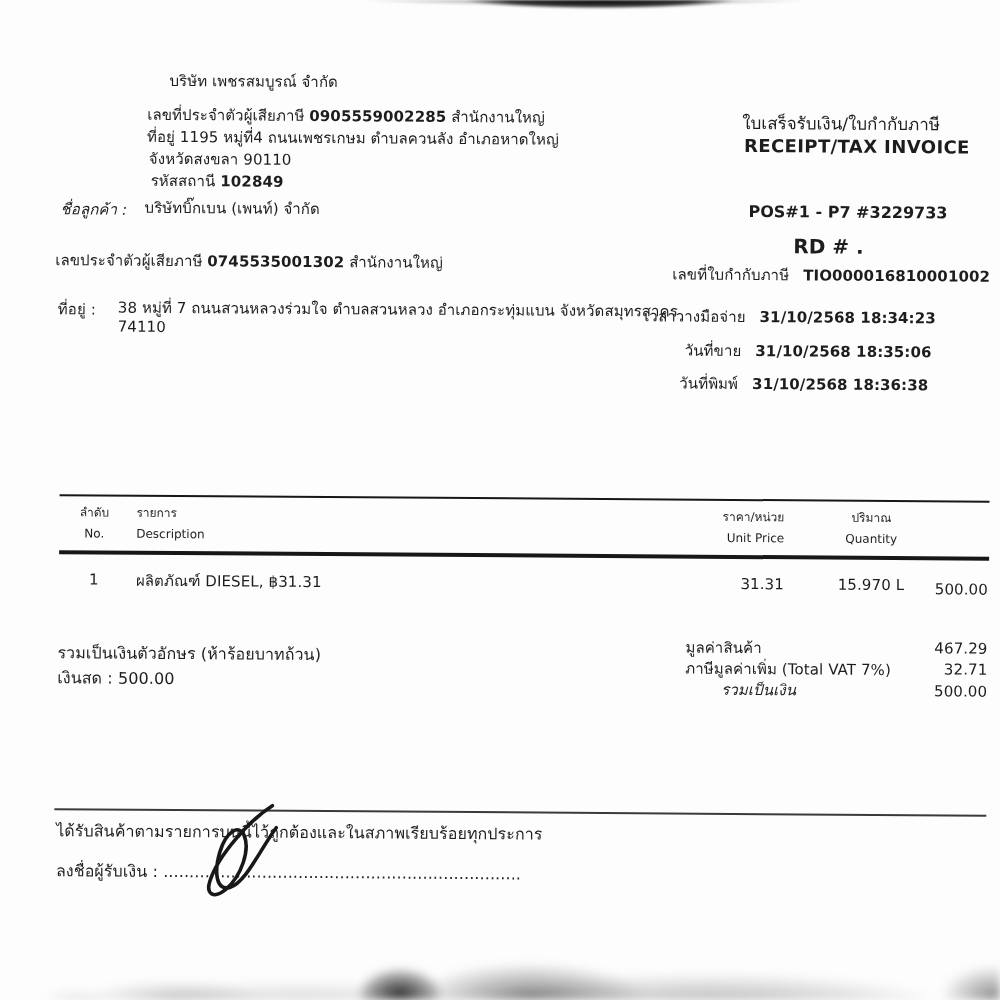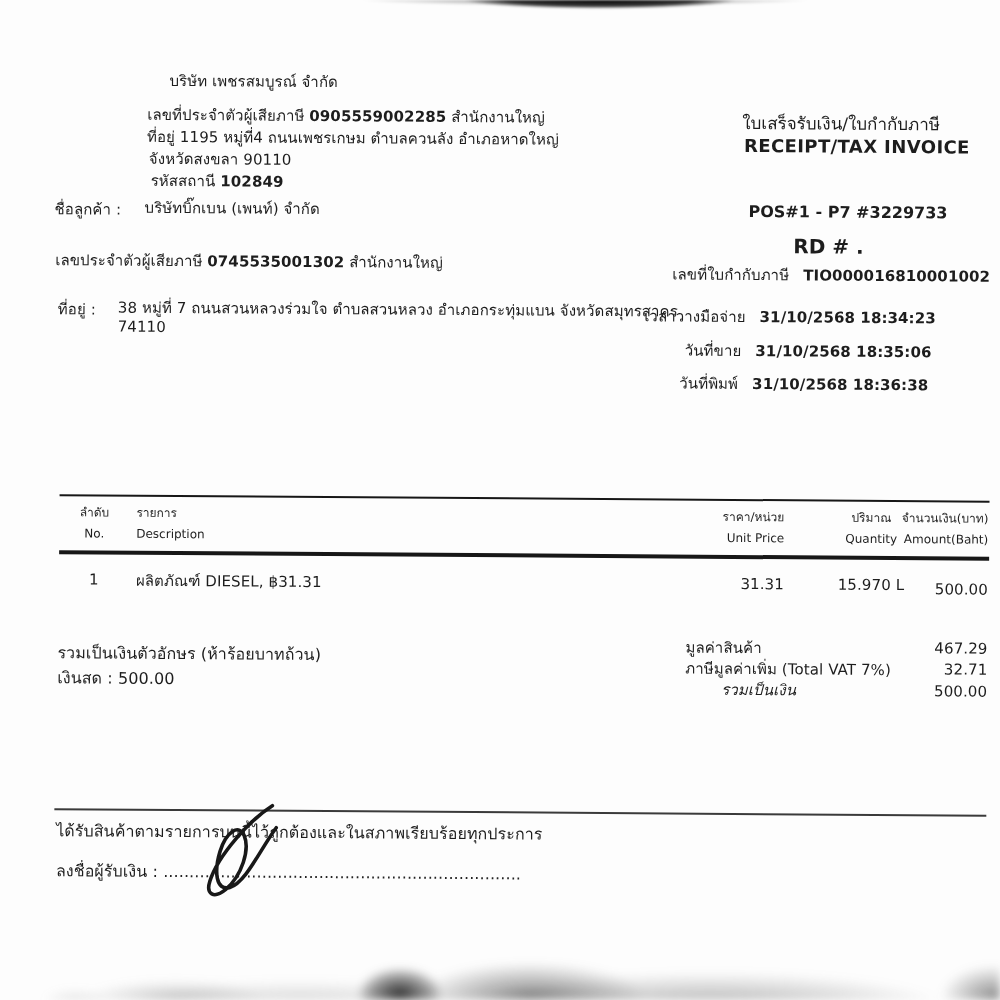--- a/index.html
+++ b/index.html
@@ -73,21 +73,21 @@
     <div class="abs th" style="left:148px; top:124px;">ที่อยู่ 1195 หมู่ที่4 ถนนเพชรเกษม ตำบลควนลัง อำเภอหาดใหญ่</div>
     <div class="abs th" style="left:150px; top:146px;">จังหวัดสงขลา 90110</div>
     <div class="abs th" style="left:152px; top:168px;">
       <span>รหัสสถานี</span>
       <span class="val">102849</span>
     </div>
 
     <div class="abs title-th col-center" style="left:742px; top:104px; width:200px;">ใบเสร็จรับเงิน/ใบกำกับภาษี</div>
     <div class="abs title-en" style="left:745px; top:130px;">RECEIPT/TAX INVOICE</div>
 
-    <div class="abs th" style="left:56px; top:197px;">ชื่อลูกค้า :</div>
+    <div class="abs th" style="left:62px; top:197px;font-style:italic;">ชื่อลูกค้า :</div>
     <div class="abs th" style="left:146px; top:195px;">บริษัทบิ๊กเบน (เพนท์) จำกัด</div>
 
     <div class="abs" style="left:750px; top:197px; font-size:16px; font-weight:600;">POS#1 - P7   #3229733</div>
     <div class="abs" style="left:795px; top:229px; font-size:20px; font-weight:600;">RD #   .</div>
 
     <div class="abs th" style="left:57px; top:248px;">
       <span>เลขประจำตัวผู้เสียภาษี</span>
       <span class="val">0745535001302</span>
       <span>สำนักงานใหญ่</span>
     </div>
@@ -125,24 +125,20 @@
       <div>Description</div>
     </div>
     <div class="abs hdr2 col-right" style="left:668px; top:502px; width:120px;">
       <div>ราคา/หน่วย</div>
       <div>Unit Price</div>
     </div>
     <div class="abs hdr2 col-center" style="left:822px; top:502px; width:106px;">
       <div>ปริมาณ</div>
       <div>Quantity</div>
     </div>
-    <div class="abs hdr2 col-right" style="left:852px; top:502px; width:140px;">
-      <div>จำนวนเงิน(บาท)</div>
-      <div>Amount(Baht)</div>
-    </div>
 
     <div class="rule" style="left:63px; top:550px; width:930px; height:3.5px;"></div>
 
     <div>
       <div class="abs th col-center" style="left:68px; top:570px; width:60px;">1</div>
       <div class="abs th" style="left:140px; top:568px;">ผลิตภัณฑ์ DIESEL, ฿31.31</div>
       <div class="abs th col-right" style="left:668px; top:570px; width:120px;">31.31</div>
       <div class="abs th col-center" style="left:822px; top:570px; width:106px;">15.970 L</div>
       <div class="abs th col-right" style="left:852px; top:574px; width:140px;">500.00</div>
     </div>

